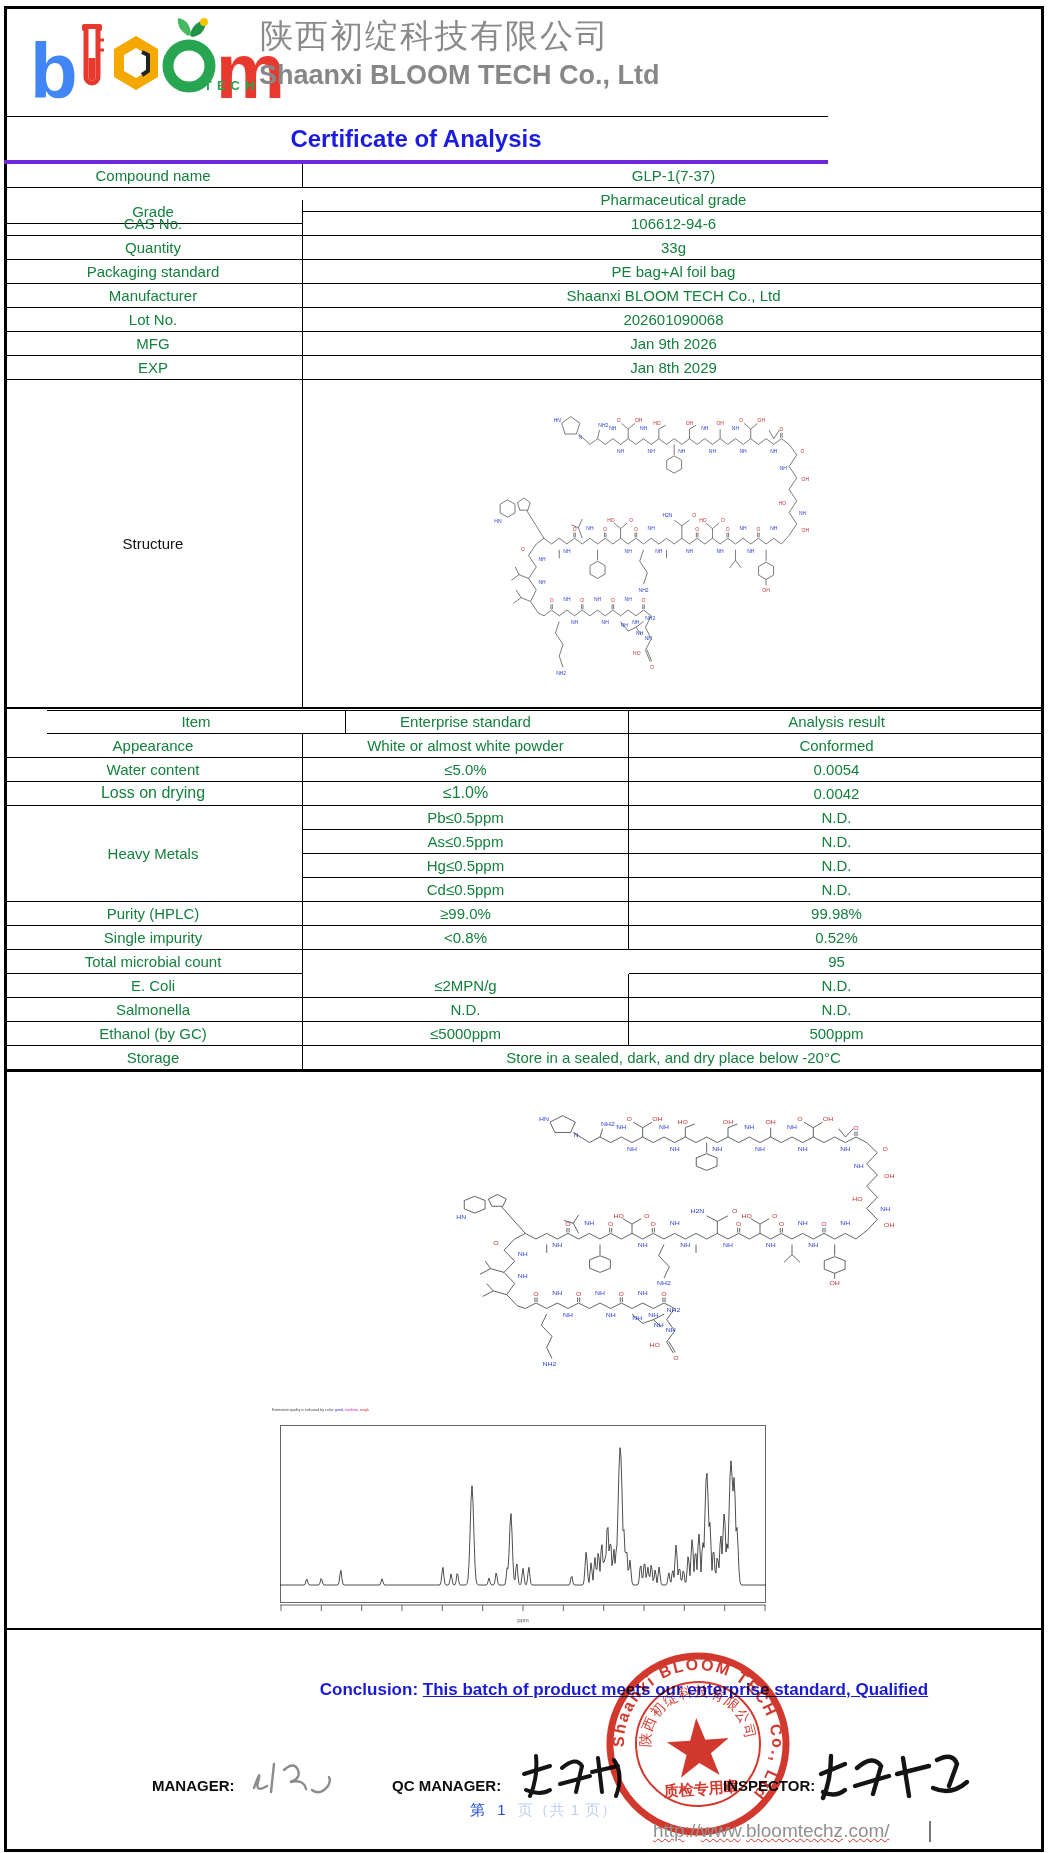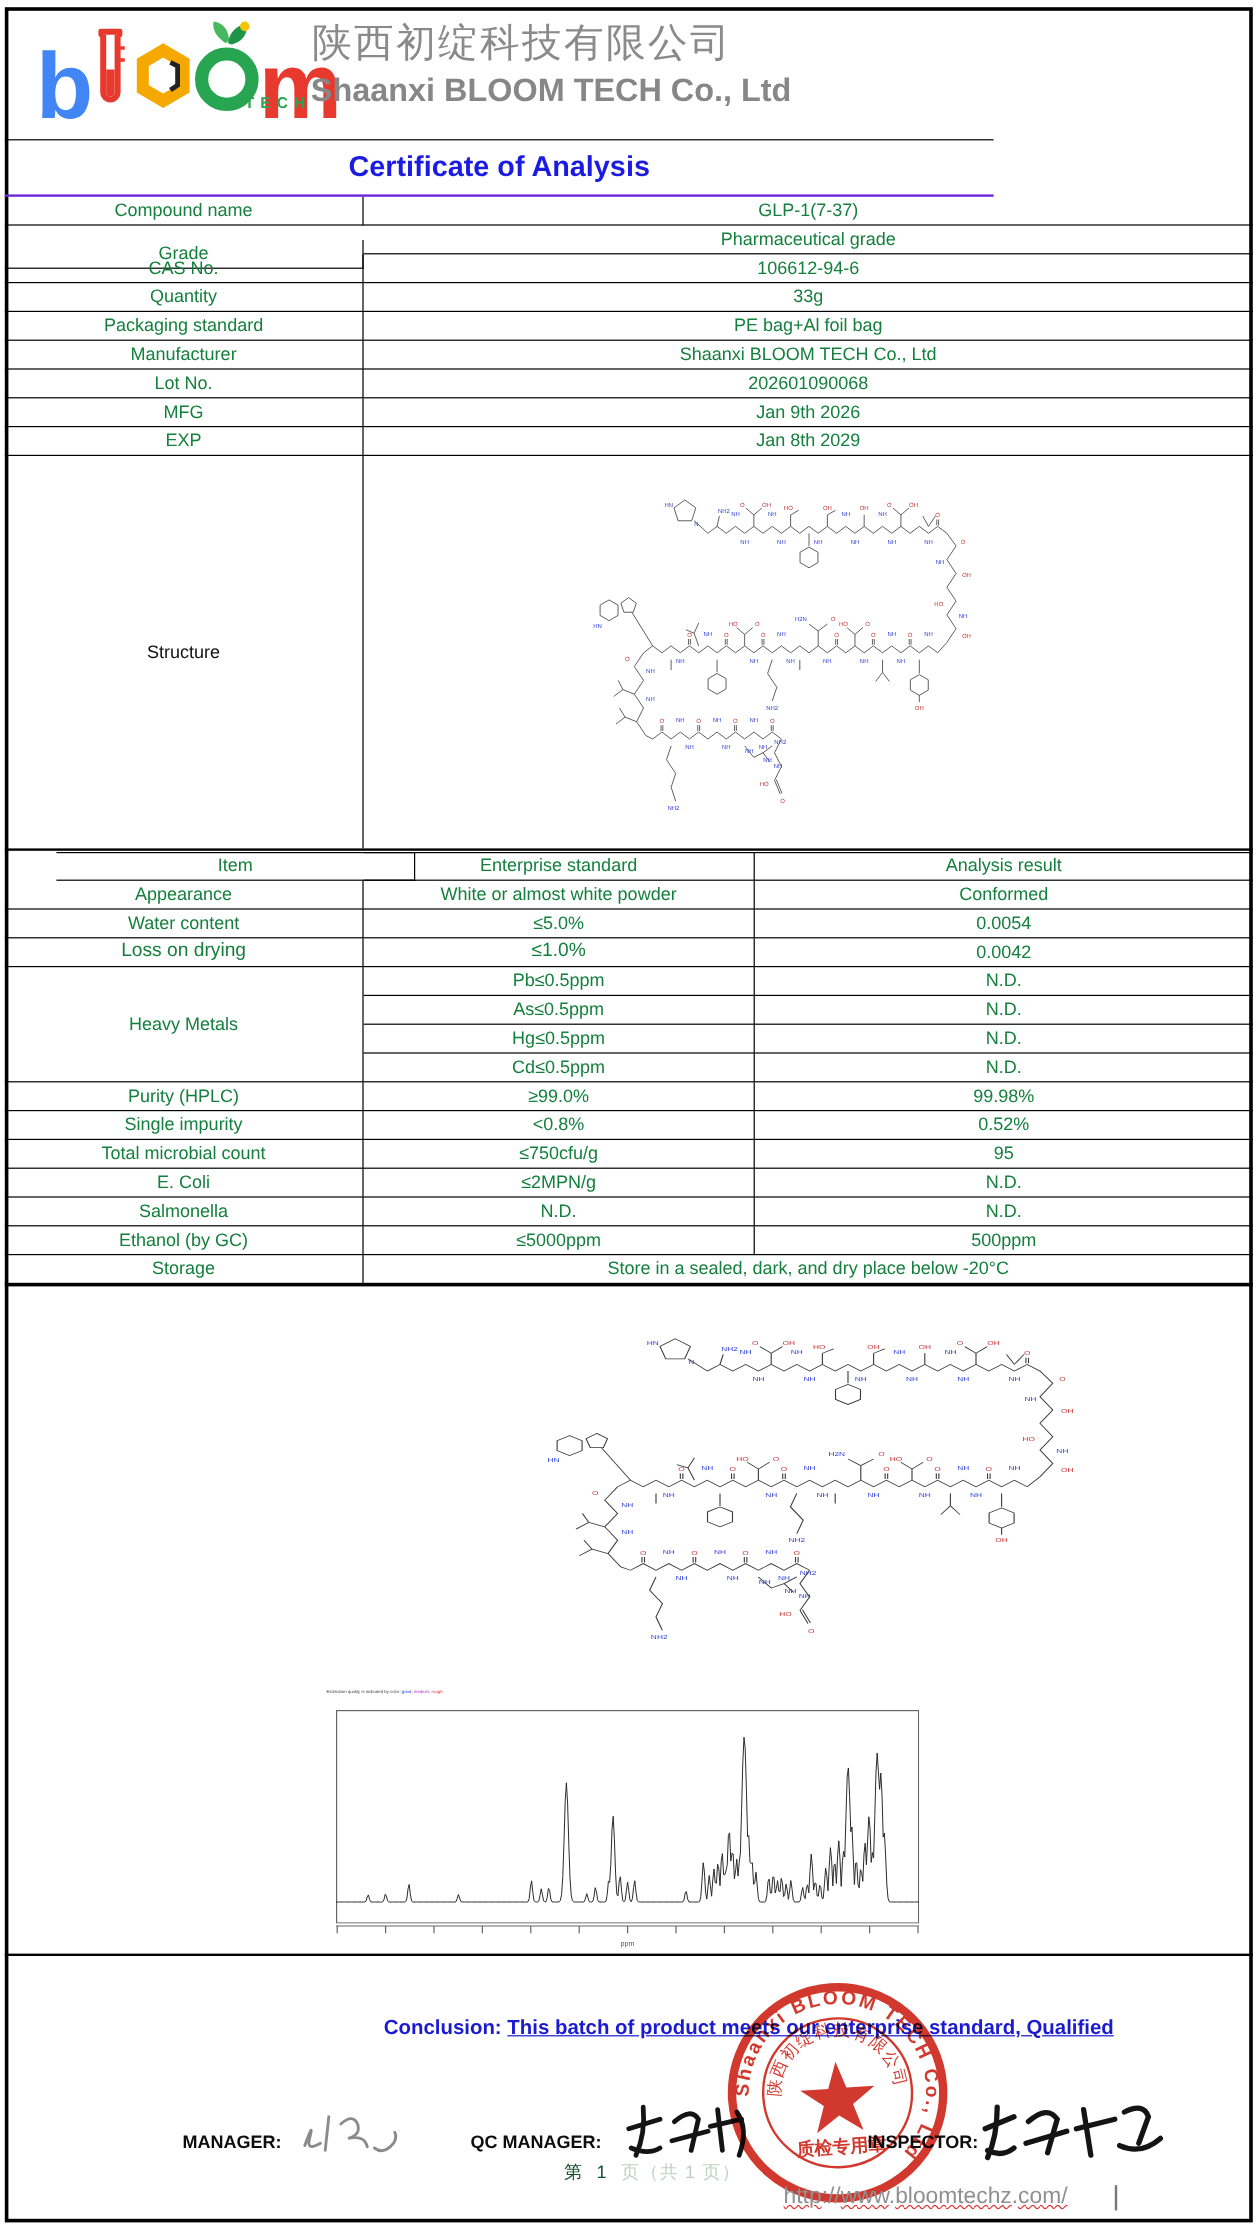--- a/index.html
+++ b/index.html
@@ -8,39 +8,39 @@
   .page-border{position:absolute;left:4px;top:6px;width:1034px;height:1840px;border:3px solid #000;}
   
   .logo-word{position:absolute;left:30px;top:14px;height:90px;display:flex;align-items:flex-end;}
   .logo-letter{font-weight:bold;font-size:78px;line-height:.82;letter-spacing:-4px;}
   .logo-b{color:#4286f5;}
   .logo-m{color:#e8392e;margin-left:-2px;}
   .logo-tech{position:absolute;left:204px;top:78px;color:#27a550;font-weight:bold;font-size:13px;letter-spacing:5px;}
   .co-cn{position:absolute;left:260px;top:14px;font-size:33px;color:#8a8a8a;letter-spacing:2px;}
   .co-en{position:absolute;left:259px;top:60px;font-size:27px;font-weight:bold;color:#878787;}
   
-  .title-band{position:absolute;left:4px;top:116px;width:824px;height:48px;border-top:1px solid #000;border-bottom:2px solid #6d28d9;
+  .title-band{position:absolute;left:4px;top:116px;width:824px;height:48px;border-top:1px solid #000;border-bottom:4px solid #6d28d9;
               display:flex;align-items:center;justify-content:center;box-sizing:border-box;}
   .title-band span{font-size:24px;font-weight:bold;color:#1c1ce0;}
   
   .cell{position:absolute;box-sizing:border-box;display:flex;align-items:center;justify-content:center;
         font-size:15px;color:#15803d;border-bottom:1px solid #000;text-align:center;line-height:1.05;}
   .cl{left:4px;width:299px;border-right:1px solid #000;}
   .cr{left:303px;width:741px;}
   .cm{left:303px;width:326px;border-right:1px solid #000;}
   .ce{left:629px;width:415px;}
   .hline{position:absolute;left:4px;width:1040px;background:#000;}
   
   .structure-label{position:absolute;left:4px;top:380px;width:299px;height:327px;border-right:1px solid #000;
                    box-sizing:border-box;display:flex;align-items:center;justify-content:center;font-size:15px;}
   
   .conclusion{position:absolute;left:204px;top:1680px;width:840px;text-align:center;font-size:17px;font-weight:bold;color:#1a1ad2;}
   .conclusion .ul{text-decoration:underline;}
   .sig-label{position:absolute;font-size:15px;font-weight:bold;color:#0d0d0d;}
-  .pagenum{position:absolute;left:470px;top:1801px;font-size:15px;color:#14532d;letter-spacing:4px;}
+  .pagenum{position:absolute;left:470px;top:1801px;font-size:15px;color:#1d4ed8;letter-spacing:4px;}
   .pagenum .faint{opacity:.28;letter-spacing:1px;}
   .footer-url{position:absolute;left:653px;top:1820px;font-size:19px;color:#909090;}
   .footer-url .wavy{text-decoration-line:underline;text-decoration-style:wavy;text-decoration-color:#e03030;text-decoration-thickness:1px;}
   .caret{position:absolute;left:929px;top:1821px;width:1.5px;height:21px;background:#777;}
   .stamp{position:absolute;left:598px;top:1646px;mix-blend-mode:multiply;opacity:.93;transform:rotate(-4deg);}
   .nmr-caption{position:absolute;left:272px;top:1408px;transform:scale(.45);transform-origin:0 0;font-size:8px;white-space:nowrap;}
 </style>
 </head>
 <body>
 
@@ -283,21 +283,20 @@
   <div class="cell cm" style="top:878px;height:24px;">Cd≤0.5ppm</div>
   <div class="cell ce" style="top:878px;height:24px;">N.D.</div>
 
   <div class="cell cl" style="top:902px;height:24px;">Purity (HPLC)</div>
   <div class="cell cm" style="top:902px;height:24px;">≥99.0%</div>
   <div class="cell ce" style="top:902px;height:24px;">99.98%</div>
   <div class="cell cl" style="top:926px;height:24px;">Single impurity</div>
   <div class="cell cm" style="top:926px;height:24px;">&lt;0.8%</div>
   <div class="cell ce" style="top:926px;height:24px;">0.52%</div>
   <div class="cell cl" style="top:950px;height:24px;">Total microbial count</div>
-  <div class="cell cm" style="top:950px;height:24px;">≤750cfu/g</div>
   <div class="cell ce" style="top:950px;height:24px;">95</div>
   <div class="cell cl" style="top:974px;height:24px;">E. Coli</div>
   <div class="cell cm" style="top:974px;height:24px;">≤2MPN/g</div>
   <div class="cell ce" style="top:974px;height:24px;">N.D.</div>
   <div class="cell cl" style="top:998px;height:24px;">Salmonella</div>
   <div class="cell cm" style="top:998px;height:24px;">N.D.</div>
   <div class="cell ce" style="top:998px;height:24px;">N.D.</div>
   <div class="cell cl" style="top:1022px;height:24px;">Ethanol (by GC)</div>
   <div class="cell cm" style="top:1022px;height:24px;">≤5000ppm</div>
   <div class="cell ce" style="top:1022px;height:24px;">500ppm</div>

